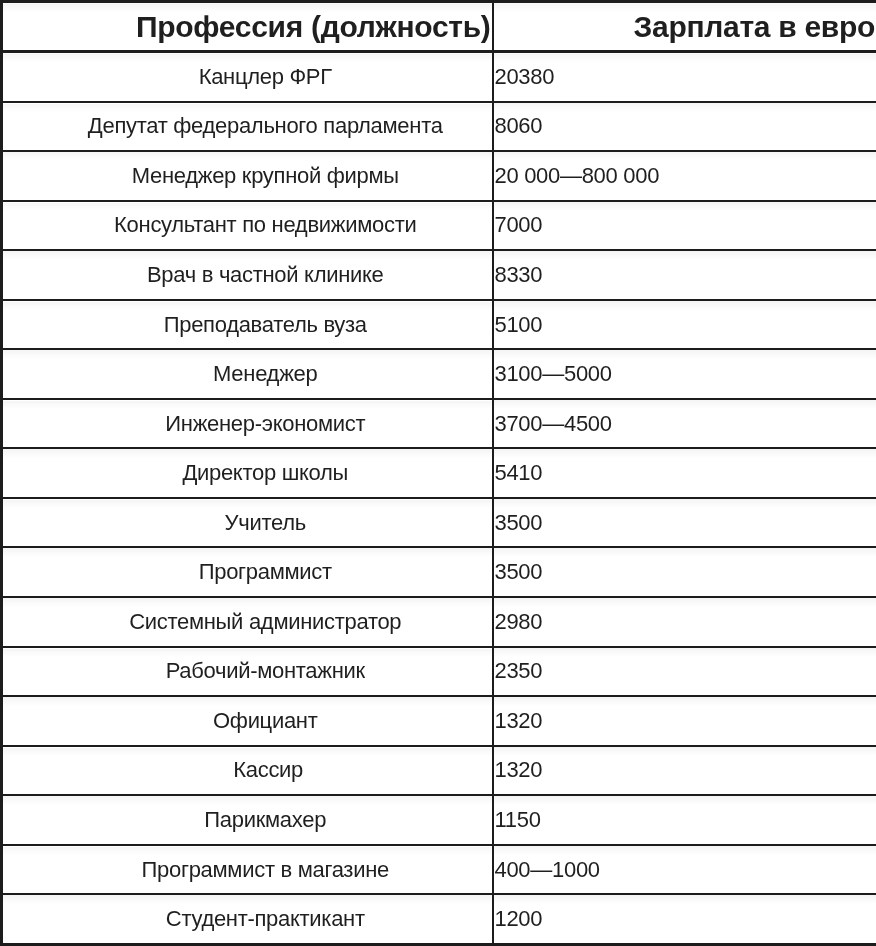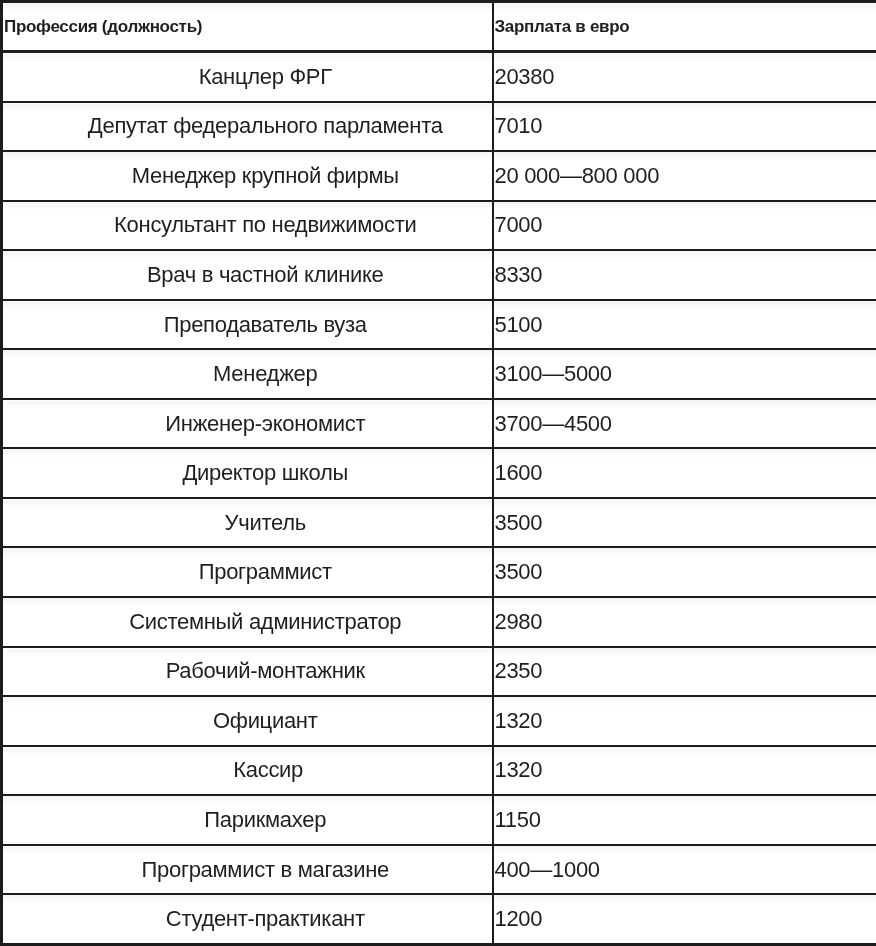--- a/index.html
+++ b/index.html
@@ -26,23 +26,23 @@
   th, td {
     border: 2px solid #1c1c1c;
     height: 45px;
     vertical-align: middle;
     font-size: 22px;
     
     background: linear-gradient(180deg, #f4f4f4 0px, #ffffff 9px);
   }
   th {
     font-weight: bold;
-    text-align: left;
+    text-align: right;
     border-bottom-width: 3px;
-    font-size: 17px;
+    font-size: 30px;
   }
   td.profession {
     text-align: center;
     padding-left: 44px;
     padding-right: 8px;
     white-space: pre-wrap; 
   }
   td.salary {
     text-align: left;
   }
@@ -61,21 +61,21 @@
       <th>Зарплата в евро</th>
     </tr>
   </thead>
   <tbody>
     <tr>
       <td class="profession">Канцлер ФРГ</td>
       <td class="salary">20380</td>
     </tr>
     <tr>
       <td class="profession">Депутат федерального парламента</td>
-      <td class="salary">7010</td>
+      <td class="salary">8060</td>
     </tr>
     <tr>
       <td class="profession">Менеджер крупной фирмы</td>
       <td class="salary">20 000—800 000</td>
     </tr>
     <tr>
       <td class="profession">Консультант по недвижимости</td>
       <td class="salary">7000</td>
     </tr>
     <tr>
@@ -89,21 +89,21 @@
     <tr>
       <td class="profession">Менеджер</td>
       <td class="salary">3100—5000</td>
     </tr>
     <tr>
       <td class="profession">Инженер-экономист</td>
       <td class="salary">3700—4500</td>
     </tr>
     <tr>
       <td class="profession">Директор школы</td>
-      <td class="salary">1600</td>
+      <td class="salary">5410</td>
     </tr>
     <tr>
       <td class="profession">Учитель</td>
       <td class="salary">3500</td>
     </tr>
     <tr>
       <td class="profession">Программист</td>
       <td class="salary">3500</td>
     </tr>
     <tr>

